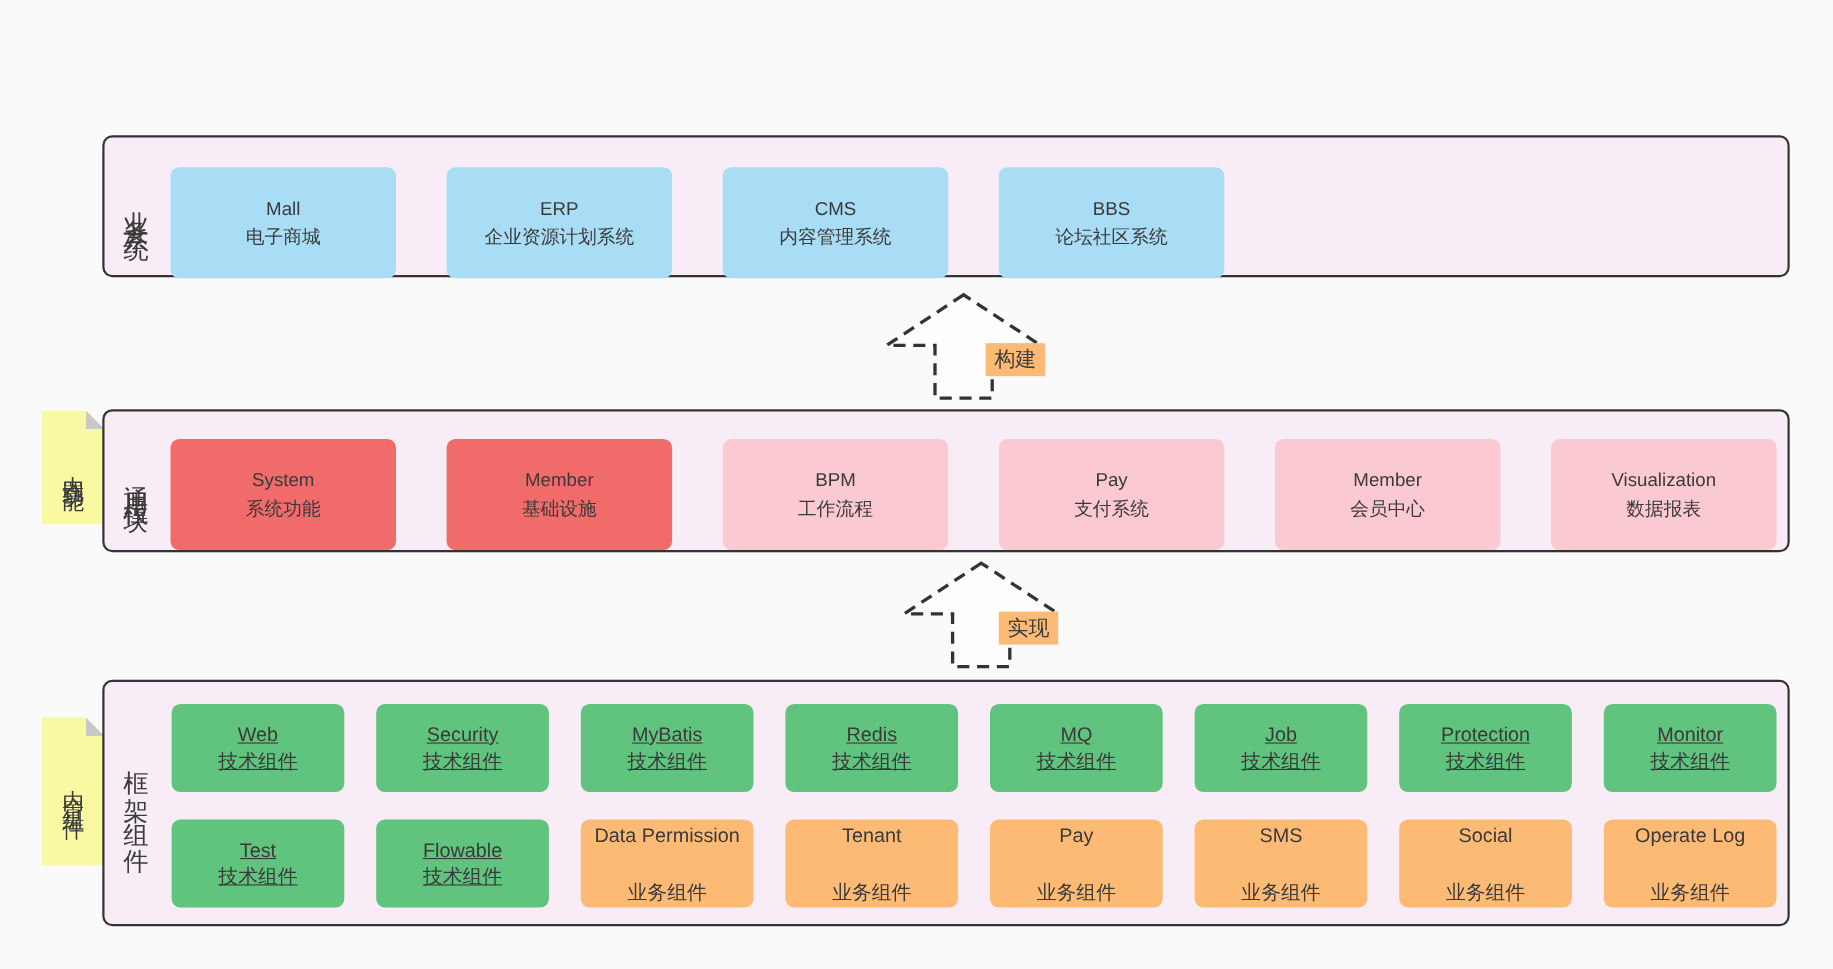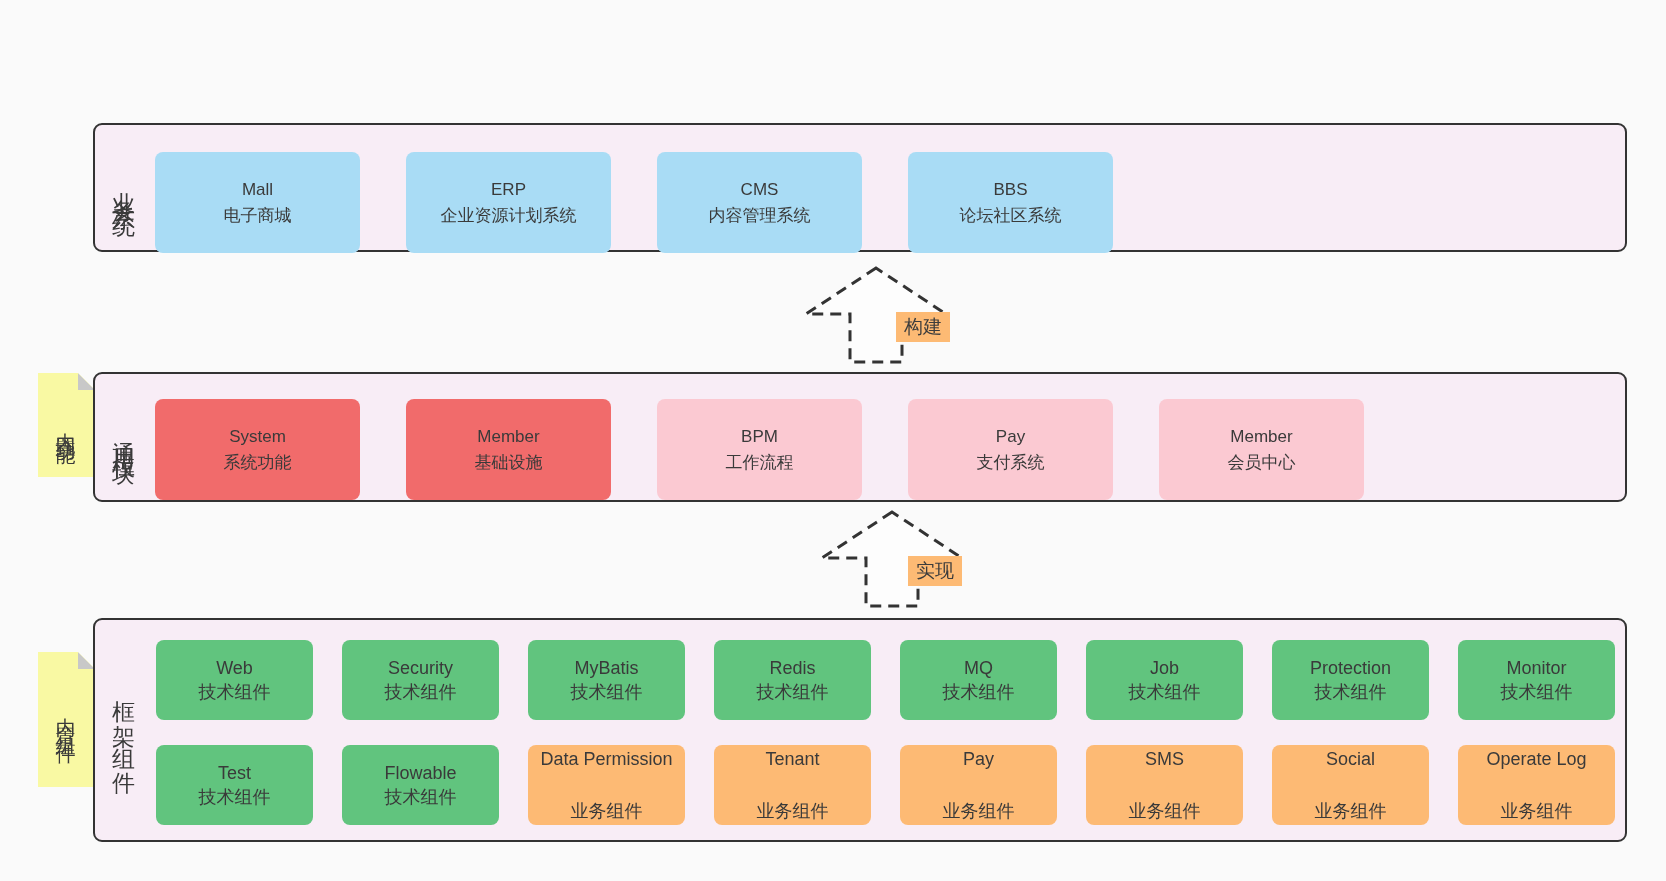--- a/index.html
+++ b/index.html
@@ -23,21 +23,21 @@
   .layer-3 .boxes { left: 61px; top: 20px; flex-direction: column; gap: 25px; }
   .row { display: flex; gap: 29px; }
 
   .box { width: 205px; height: 101px; border-radius: 8px; display: flex; flex-direction: column;
          align-items: center; justify-content: center; text-align: center;
          font-size: 17px; line-height: 26px; color: #3a3a3a; }
   .layer-3 .box { width: 157px; height: 80px; line-height: 24px; font-size: 18px; }
   .blue       { background: #a9dcf5; }
   .red        { background: #f16b6b; }
   .pink       { background: #fbc9d2; }
-  .green      { background: #61c47e; }
+  .green      { background: #61c47e; text-decoration: underline; }
   .lightgreen { background: #fdba74; gap: 28px; }
 
   
   .tag { position: absolute; left: 38px; width: 57px; background: #f9f9a3; z-index: 1;
          display: flex; align-items: center; justify-content: center;
          clip-path: polygon(0 0, calc(100% - 17px) 0, 100% 17px, 100% 100%, 0 100%); }
   .tag::after { content: ""; position: absolute; top: 0; right: 0; width: 17px; height: 17px;
                 background: #c8c8c8; clip-path: polygon(0 0, 100% 100%, 0 100%); }
   .tag-1 { top: 373px; height: 104px; }
   .tag-2 { top: 652px; height: 135px; }
@@ -101,20 +101,24 @@
         <span>工作流程</span>
       </div>
       <div class="box pink">
         <span>Pay</span>
         <span>支付系统</span>
       </div>
       <div class="box pink">
         <span>Member</span>
         <span>会员中心</span>
       </div>
+      <div class="box pink">
+        <span>Visualization</span>
+        <span>数据报表</span>
+      </div>
     </div>
   </div>
 
   <svg class="arrow-svg" style="left:812px; top:506px" width="160" height="106" viewBox="0 0 160 106">
     <polygon points="80,6 10,52 54,52 54,100 106,100 106,52 150,52" fill="#fdfdfd" stroke="#333" stroke-width="3" stroke-dasharray="11 7"></polygon>
   </svg>
   <div class="arrow-label" style="left:861px; top:556px">实现</div>
 
   <div class="tag tag-2">
     <span>内置组件</span>

